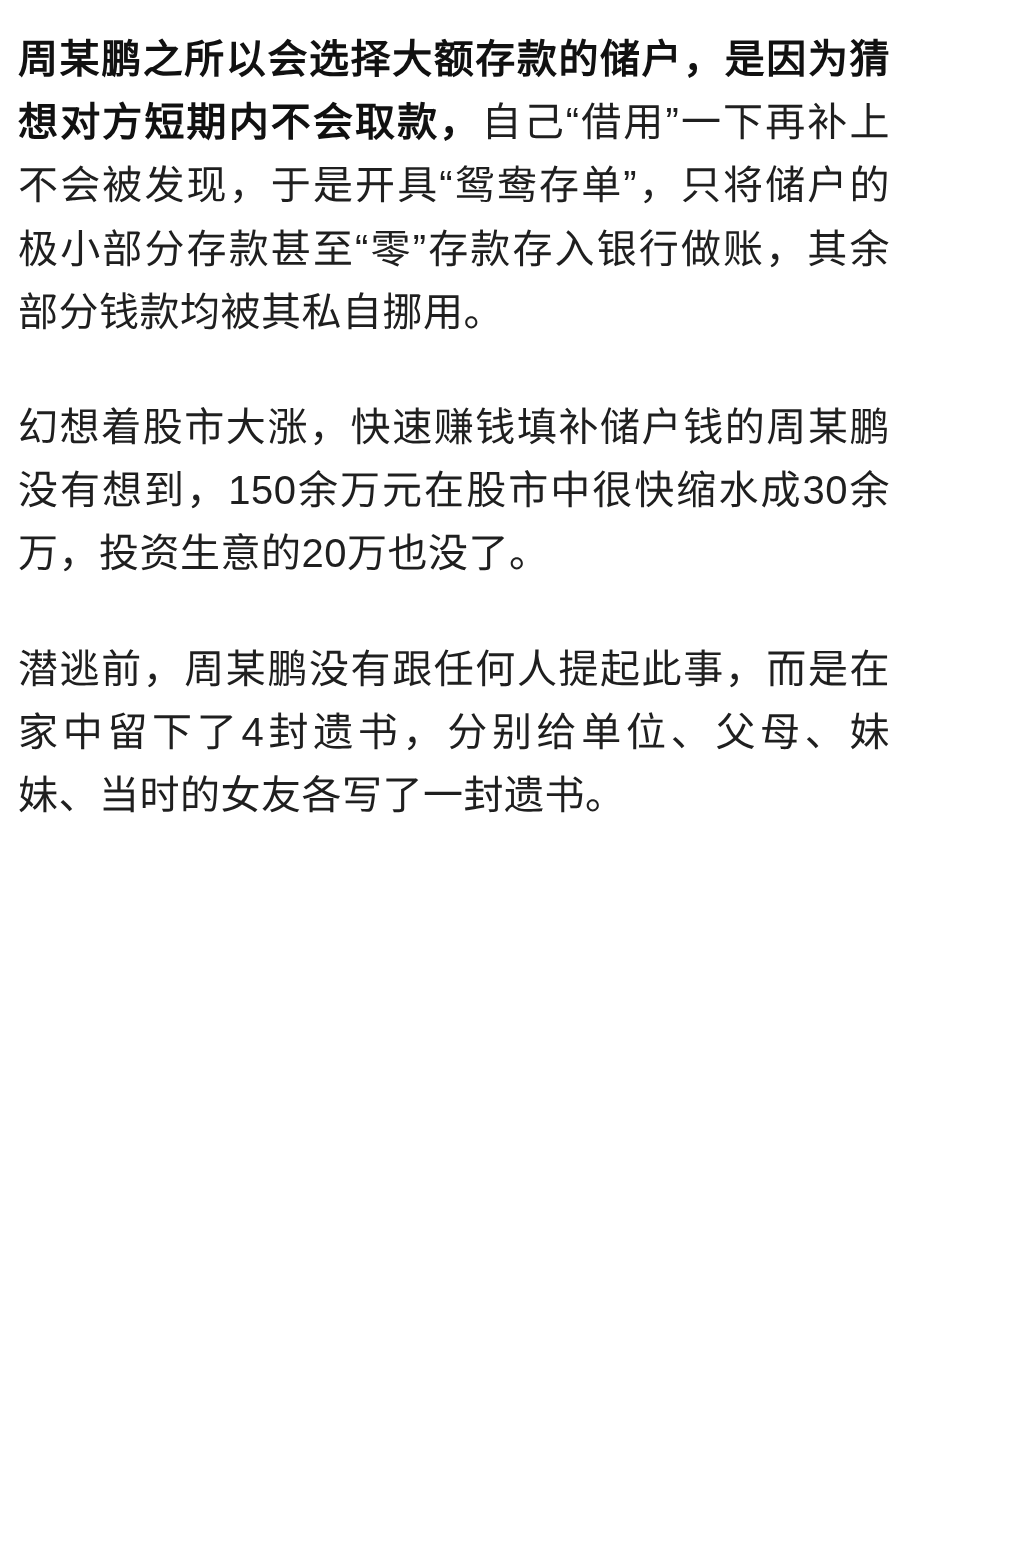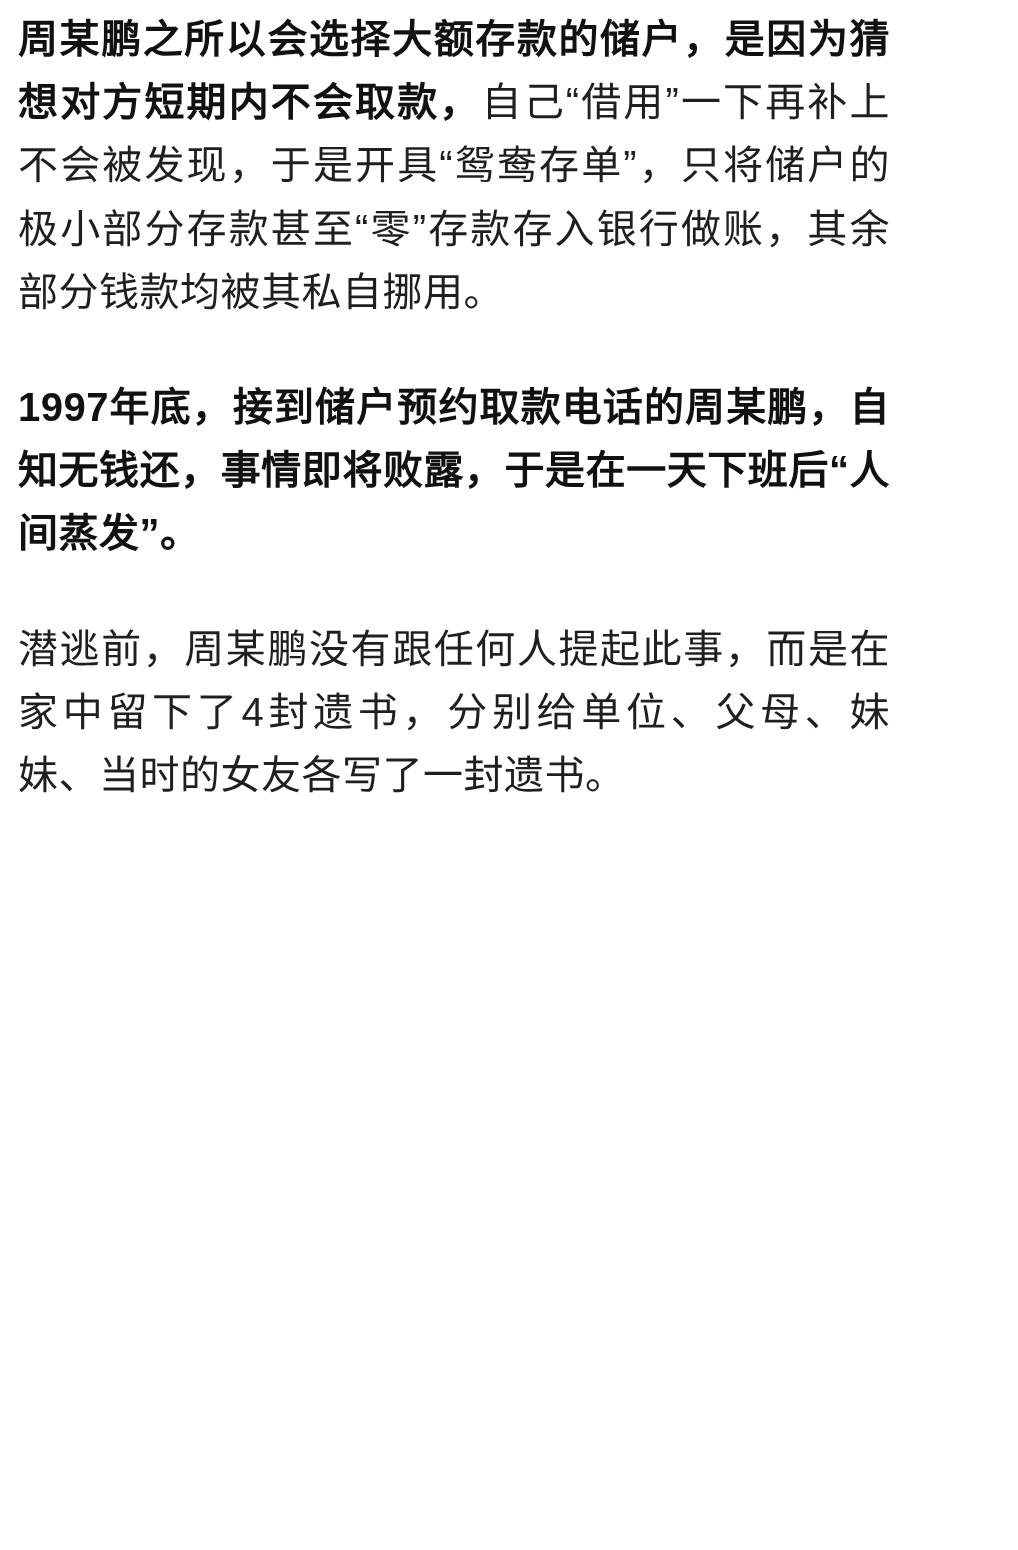--- a/index.html
+++ b/index.html
@@ -10,21 +10,21 @@
   body {
     width: 1018px;
     min-height: 1550px;
     font-family: "Liberation Sans", "DejaVu Sans", sans-serif;
     color: #1b1b1b;
     -webkit-font-smoothing: antialiased;
   }
   .article {
     box-sizing: border-box;
     width: 908px;
-    padding: 8px 18px 20px 18px;
+    padding: 28px 18px 20px 18px;
   }
   .para {
     font-size: 40px;
     line-height: 1.58;
     letter-spacing: 0.5px;
     text-align: justify;
     text-justify: inter-ideograph;
     margin: 0 0 52px 0;
     word-break: break-all;
   }
@@ -45,18 +45,18 @@
   }
 </style>
 </head>
 <body>
 
 <div class="article">
 
   <p class="para normal"><span class="mixed-lead">周某鹏之所以会选择大额存款的储户，是因为猜想对方短期内不会取款，</span><span>自己“借用”一下再补上不会被发现，于是开具“鸳鸯存单”，只将储户的极小部分存款甚至“零”存款存入银行做账，其余部分钱款均被其私自挪用。</span></p>
 
 
+  <p class="para normal">幻想着股市大涨，快速赚钱填补储户钱的周某鹏没有想到，150余万元在股市中很快缩水成30余万，投资生意的20万也没了。</p>
 
-  <p class="para bold">1997年底，接到储户预约取款电话的周某鹏，自知无钱还，事情即将败露，于是在一天下班后“人间蒸发”。</p>
 
   <p class="para normal">潜逃前，周某鹏没有跟任何人提起此事，而是在家中留下了4封遗书，分别给单位、父母、妹妹、当时的女友各写了一封遗书。</p>
 
 </div>
 
 </body></html>

